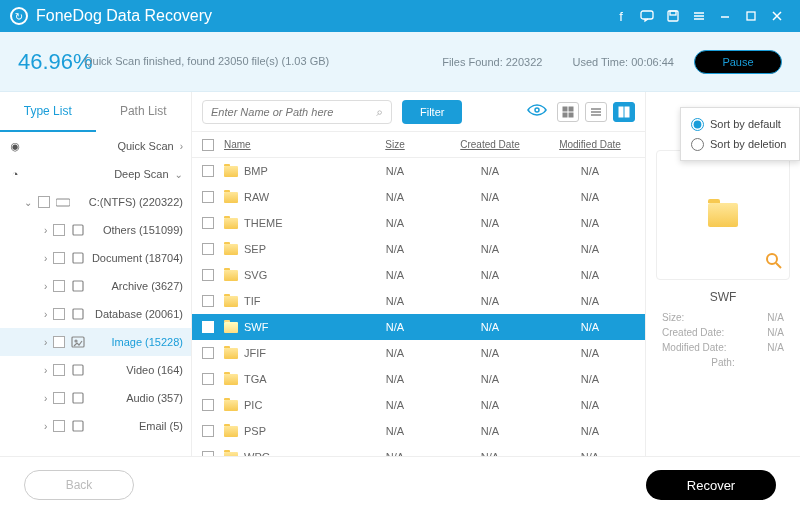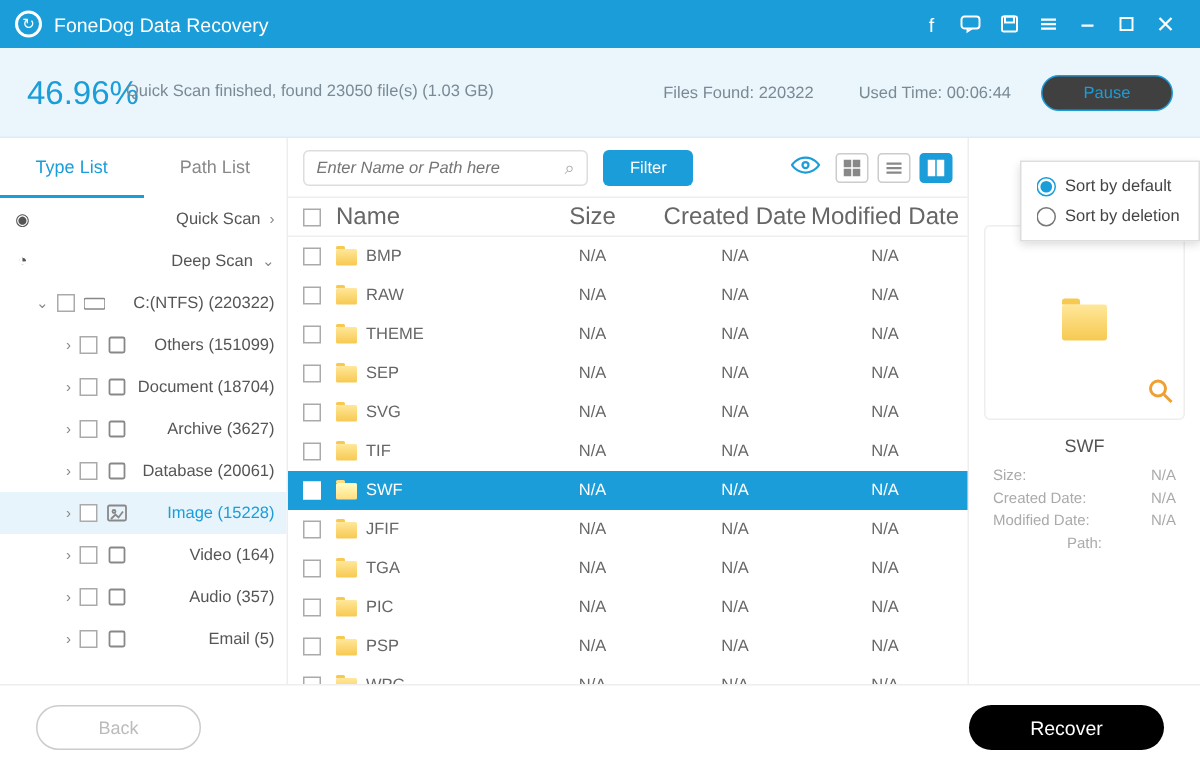--- a/index.html
+++ b/index.html
@@ -1,30 +1,30 @@
 <!DOCTYPE html>
 <html><head>
 <meta charset="utf-8">
 <style>
 * { box-sizing: border-box; margin: 0; padding: 0; font-family: -apple-system, "Segoe UI", Arial, sans-serif; }
 body { width: 800px; height: 513px; background: #fff; overflow: hidden; font-size: 12px; color: #555; }
 
 .titlebar { height: 32px; background: #1a9dd9; color: #fff; display: flex; align-items: center; padding: 0 10px; }
 .titlebar .logo { width: 18px; height: 18px; border: 2px solid #fff; border-radius: 50%; display:flex; align-items:center; justify-content:center; margin-right: 8px; font-size: 10px; }
-.titlebar .title { font-size: 13px; }
+.titlebar .title { font-size: 16px; }
 .titlebar .spacer { flex: 1; }
 .titlebar .winbtn { width: 26px; height: 32px; display: flex; align-items: center; justify-content: center; font-size: 13px; cursor: pointer; }
 .titlebar .winbtn svg { stroke: #fff; fill: none; }
 
 .statusbar { height: 60px; background: #eaf6fc; display: flex; align-items: center; padding: 0 18px; border-bottom: 1px solid #dcedf6; }
 .statusbar .pct { color: #1a9dd9; font-size: 22px; width: 66px; }
 .statusbar .info { flex: 1; color: #7a8a94; font-size: 11px; line-height: 1.8; }
 .statusbar .mid { display:flex; gap: 30px; color:#7a8a94; font-size:11px; margin-right: 20px; }
 .statusbar .btns { display:flex; gap: 10px; }
-.pillbtn { border: 1px solid #1a9dd9; color:#1a9dd9; background:#404040; border-radius: 14px; width: 88px; height: 24px; display:flex; align-items:center; justify-content:center; cursor:pointer; font-size:11px; }
+.pillbtn { border: 1px solid #1a9dd9; color:#1a9dd9; background:#000000; border-radius: 14px; width: 88px; height: 24px; display:flex; align-items:center; justify-content:center; cursor:pointer; font-size:11px; }
 
 .main { display:flex; height: 365px; border-bottom:1px solid #eee; }
 .sidebar { width: 192px; border-right: 1px solid #eee; display:flex; flex-direction:column;text-align:right; }
 .tabs { height: 40px; display:flex; }
 .tab { flex:1; display:flex; align-items:center; justify-content:center; font-size:12px; color:#888; cursor:pointer; border-bottom:2px solid transparent; }
 .tab.active { color:#1a9dd9; border-bottom:2px solid #1a9dd9; }
 .side-body { flex:1; overflow-y:auto; }
 .s-row { height: 28px; display:flex; align-items:center; padding:0 8px; cursor:pointer; font-size:11px; color:#555; gap:6px; }
 .s-row.sel { background:#e8f4fb; color:#1a9dd9; }
 .s-row .ico { width:14px; height:14px; display:flex; align-items:center; justify-content:center; }
@@ -40,21 +40,21 @@
 .search input { border:0; outline:0; font-size:11px; flex:1; color:#888; font-style:italic; }
 .filterbtn { background:#1a9dd9; color:#fff; border:0; border-radius:4px; height:24px; padding:0 18px; font-size:11px; cursor:pointer; }
 .toolbar .spacer { flex:1; }
 .viewicons { display:flex; gap:6px; align-items:center; }
 .vi { width:22px; height:20px; border:1px solid #ccc; border-radius:3px; display:flex; align-items:center; justify-content:center; cursor:pointer; }
 .vi.active { background:#1a9dd9; border-color:#1a9dd9; }
 .vi.active svg { stroke:#fff; fill:#fff; }
 .eye { color:#1a9dd9; cursor:pointer; }
 
 .thead, .trow { display:flex; align-items:center; height:26px; padding:0 4px; }
-.thead { border-bottom:1px solid #eee; color:#666; font-size:16px; }
+.thead { border-bottom:1px solid #eee; color:#666; font-size:10px;text-decoration:underline; }
 .col-chk { width:24px; display:flex; justify-content:center; }
 .col-name { width:130px; display:flex; align-items:center; gap:6px; padding-left:4px; }
 .col-size { width:90px; text-align:center; }
 .col-created { width:100px; text-align:center; }
 .col-mod { width:100px; text-align:center; }
 .tbody { flex:1; overflow-y:auto; }
 .trow { font-size:11px; color:#666; cursor:pointer; }
 .trow.sel { background:#1a9dd9; color:#fff; }
 .trow.sel .chk { border-color:#fff; }
 .fld { width:14px; height:11px; background:linear-gradient(#ffe79a,#f7c951); border-radius:1px; position:relative; }

